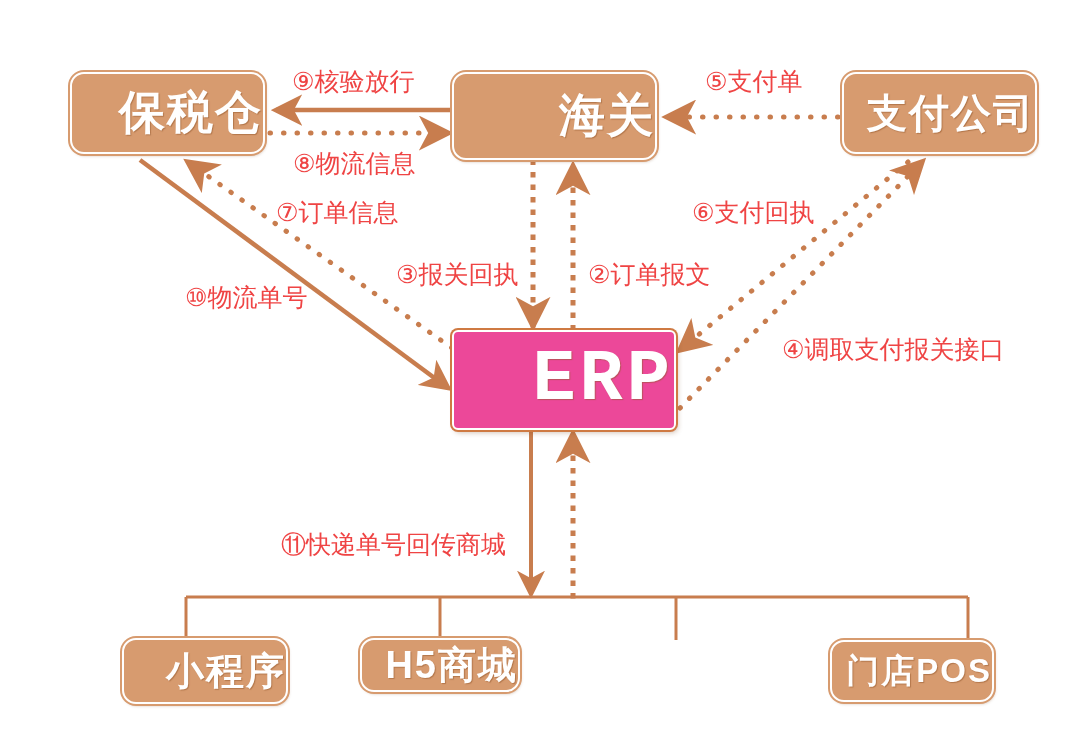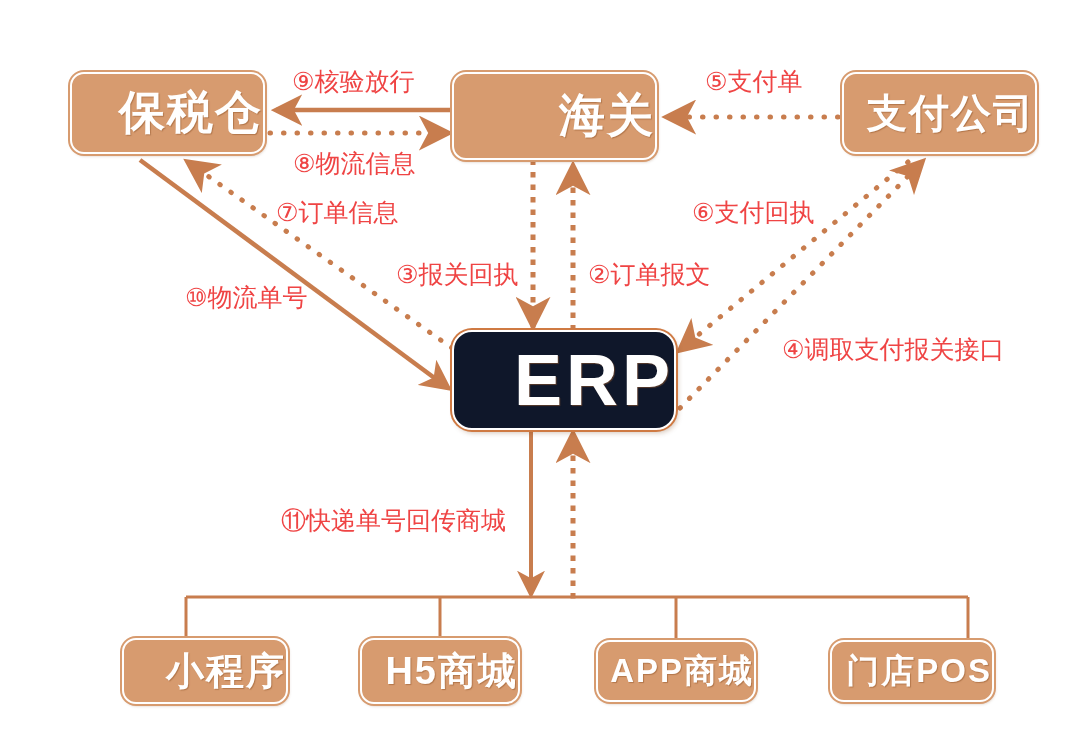--- a/index.html
+++ b/index.html
@@ -23,24 +23,25 @@
     border:2px solid #ffffff;
     box-shadow:0 0 0 2px #d79b6f, 1px 2px 3px rgba(120,70,30,.30);
     color:#ffffff;
     font-weight:bold;
     letter-spacing:2px;
     text-shadow:1px 1px 1px rgba(150,90,45,.55);
     white-space:nowrap;
     user-select:none;
   }
   .node.erp{
-    background:#0f172a;
+    background:#ec4899;
     box-shadow:0 0 0 2px #cf7a43, 2px 3px 5px rgba(120,70,30,.30);
-    border-radius:20px;
+    border-radius:6px;
     letter-spacing:4px;
+    font-family:Liberation Mono, monospace;
   }
 
   
   .elabel{
     position:absolute;
     color:#ef4444;
     font-size:25px;
     white-space:nowrap;
     user-select:none;
     font-family:"DejaVu Sans","Liberation Sans",sans-serif;
@@ -95,34 +96,31 @@
   </div>
   <div class="node" style="left: 842px; top: 72px; width: 195px; height: 82px; font-size: 40px;">
     <span>支付公司</span>
   </div>
   <div class="node erp" style="left: 452px; top: 330px; width: 224px; height: 100px; font-size: 72px;">
     <span>ERP</span>
   </div>
   <div class="node" style="left: 122px; top: 638px; width: 166px; height: 66px; font-size: 38px;">
     <span>小程序</span>
   </div>
-  <div class="node" style="left: 360px; top: 638px; width: 160px; height: 66px; font-size: 38px;">
+  <div class="node" style="left: 360px; top: 638px; width: 160px; height: 54px; font-size: 38px;">
     <span>H5商城</span>
-  </div>
-  <div class="node" style="left: 596px; top: 640px; width: 160px; height: 62px; font-size: 33px;">
-    <span>APP商城</span>
   </div>
   <div class="node" style="left: 830px; top: 640px; width: 164px; height: 62px; font-size: 33px;">
     <span>门店POS</span>
   </div>
 
   <div class="elabel" style="left: 292px; top: 65px;">⑨核验放行</div>
   <div class="elabel" style="left: 293px; top: 135px; margin-top: 12px;">⑧物流信息</div>
   <div class="elabel" style="left: 705px; top: 65px;">⑤支付单</div>
   <div class="elabel" style="left: 276px; top: 196px;">⑦订单信息</div>
   <div class="elabel" style="left: 692px; top: 196px;">⑥支付回执</div>
   <div class="elabel" style="left: 396px; top: 258px;">③报关回执</div>
   <div class="elabel" style="left: 588px; top: 258px;">②订单报文</div>
   <div class="elabel" style="left: 185px; top: 281px;">⑩物流单号</div>
   <div class="elabel" style="left: 782px; top: 333px;">④调取支付报关接口</div>
-  <div class="elabel" style="left: 281px; top: 504px;">⑪快递单号回传商城</div>
+  <div class="elabel" style="left: 281px; top: 528px;">⑪快递单号回传商城</div>
 
 </div>
 
 </body></html>

